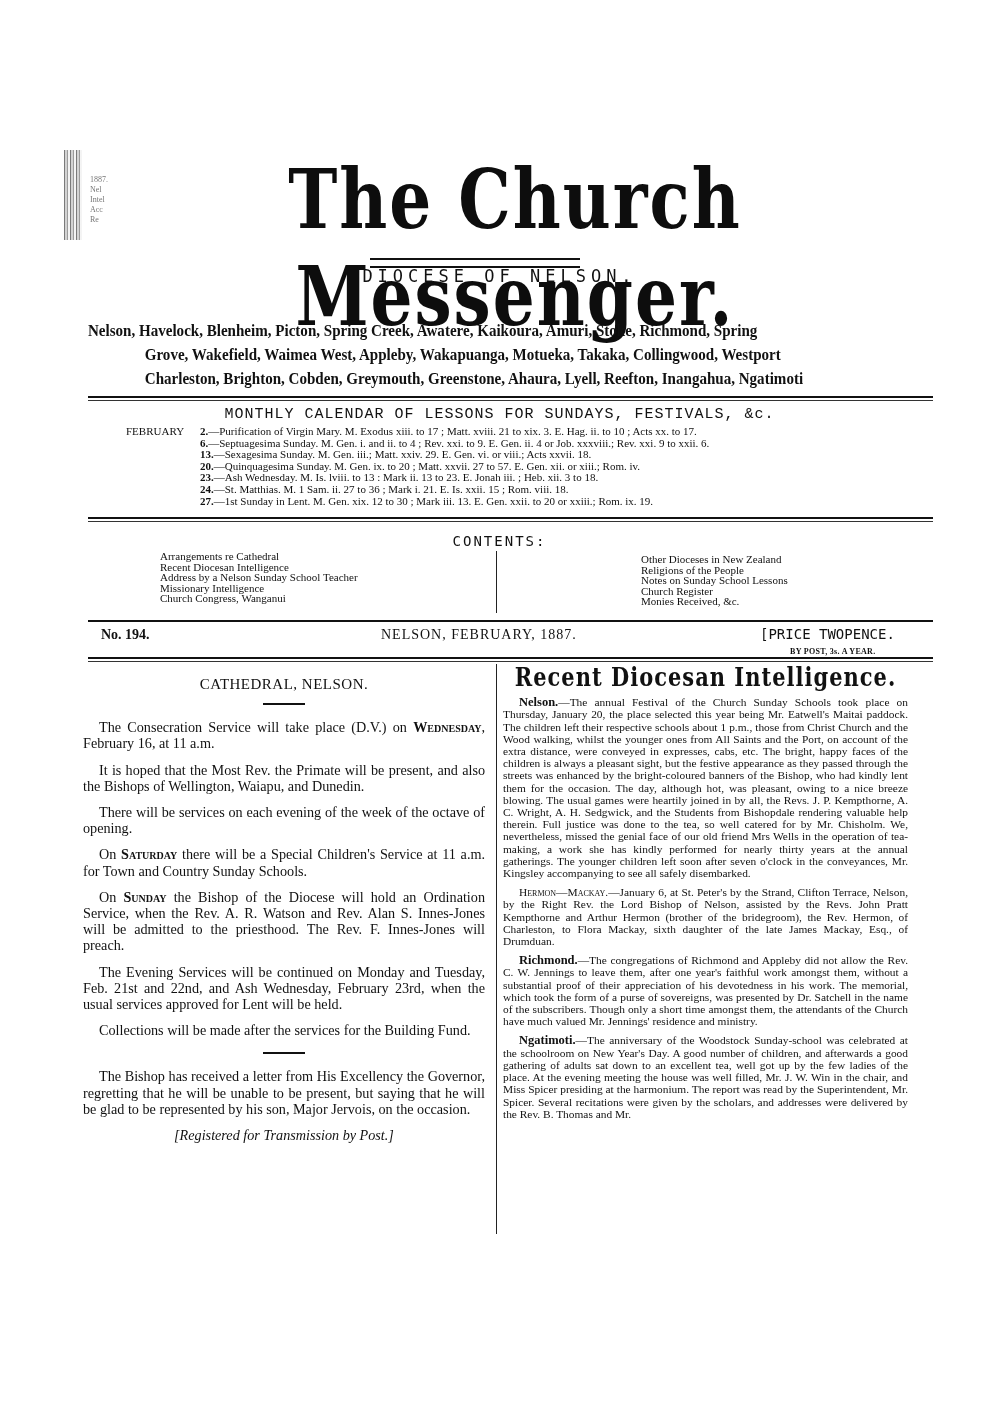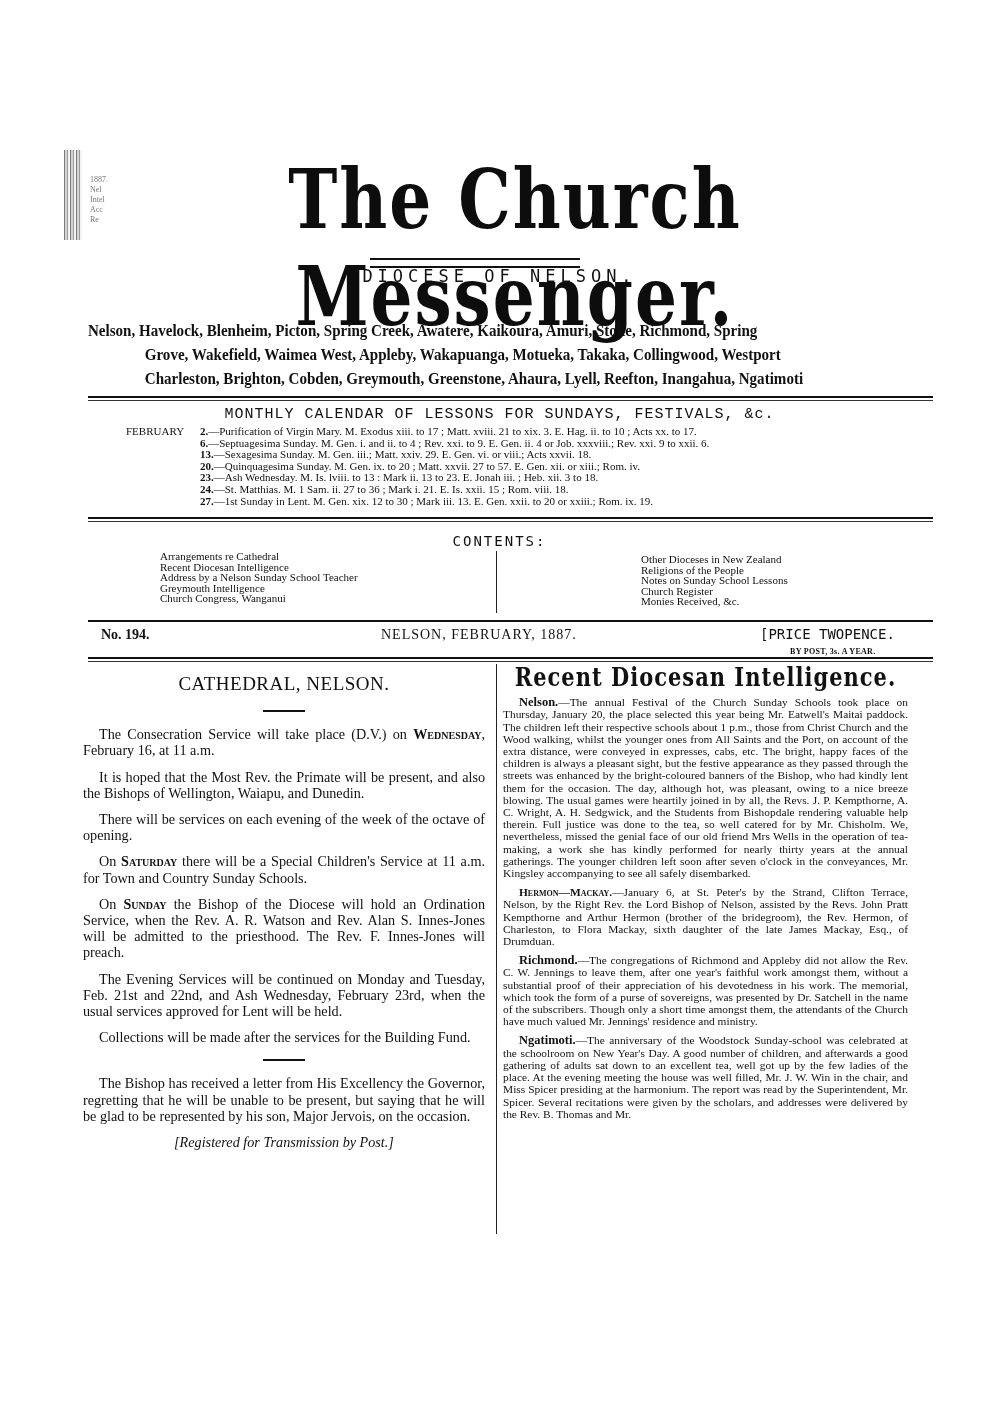--- a/index.html
+++ b/index.html
@@ -53,33 +53,33 @@
       font-size: 14px; letter-spacing: 1px; }
     .price { position: absolute; left: 760px; top: 626px; font-family: "DejaVu Sans Mono", monospace;
       font-size: 14px; }
     .price-post { position: absolute; left: 790px; top: 647px; font-family: "Liberation Serif", serif;
       font-weight: bold; font-size: 8px; letter-spacing: .3px; }
 
     .col-divider { position: absolute; left: 496px; top: 664px; height: 570px; border-left: 1px solid #222; }
 
     .left-col { position: absolute; left: 83px; top: 676px; width: 402px;
       font-family: "Liberation Serif", serif; font-size: 14.2px; line-height: 16.2px; text-align: justify; }
-    .left-col .heading { text-align: center; font-size: 19px; letter-spacing: .5px; margin-bottom: 18px; }
+    .left-col .heading { text-align: center; font-size: 15px; letter-spacing: .5px; margin-bottom: 11px; }
     .short-rule { width: 42px; margin: 0 auto 14px auto; border-top: 2px solid #111; }
     .left-col p { margin: 0 0 10px 0; text-indent: 16px; }
     .left-col .footer-note { text-align: center; font-style: italic; text-indent: 0; margin-top: 6px; }
     .sc { font-variant: small-caps; font-weight: bold; }
 
     .right-col { position: absolute; left: 503px; top: 672px; width: 405px;
       font-family: "Liberation Serif", serif; font-size: 11.4px; line-height: 12.2px; text-align: justify; }
     .right-col .heading { text-align: center; font-family: "DejaVu Serif", serif; font-weight: bold;
       font-size: 21px; margin-bottom: 12px; letter-spacing: 1px; transform: scaleY(1.2); }
     .right-col p { margin: 0 0 7px 0; text-indent: 16px; }
     .right-col .lead { font-weight: bold; font-size: 12.5px; }
-    .right-col .lead-sc { font-variant: small-caps; font-weight: bold; }
+    .right-col .lead-sc { font-variant: small-caps; }
   </style>
 </head>
 <body>
 
 <div class="page">
 
   <div class="margin-noise"></div>
   <div class="margin-scrap">
     <div>1887.</div>
     <div>Nel</div>
@@ -127,21 +127,21 @@
   </div>
 
   <div class="rule-thick" style="top:517px;"></div>
   <div class="rule-thin" style="top:521px;"></div>
 
   <div class="contents-title">CONTENTS:</div>
   <div class="contents-left">
     <div>Arrangements re Cathedral</div>
     <div>Recent Diocesan Intelligence</div>
     <div>Address by a Nelson Sunday School Teacher</div>
-    <div>Greymouth Intelligence</div>
+    <div>Missionary Intelligence</div>
     <div>Church Congress, Wanganui</div>
   </div>
   <div class="contents-divider"></div>
   <div class="contents-right">
     <div>Other Dioceses in New Zealand</div>
     <div>Religions of the People</div>
     <div>Notes on Sunday School Lessons</div>
     <div>Church Register</div>
     <div>Monies Received, &amp;c.</div>
   </div>

